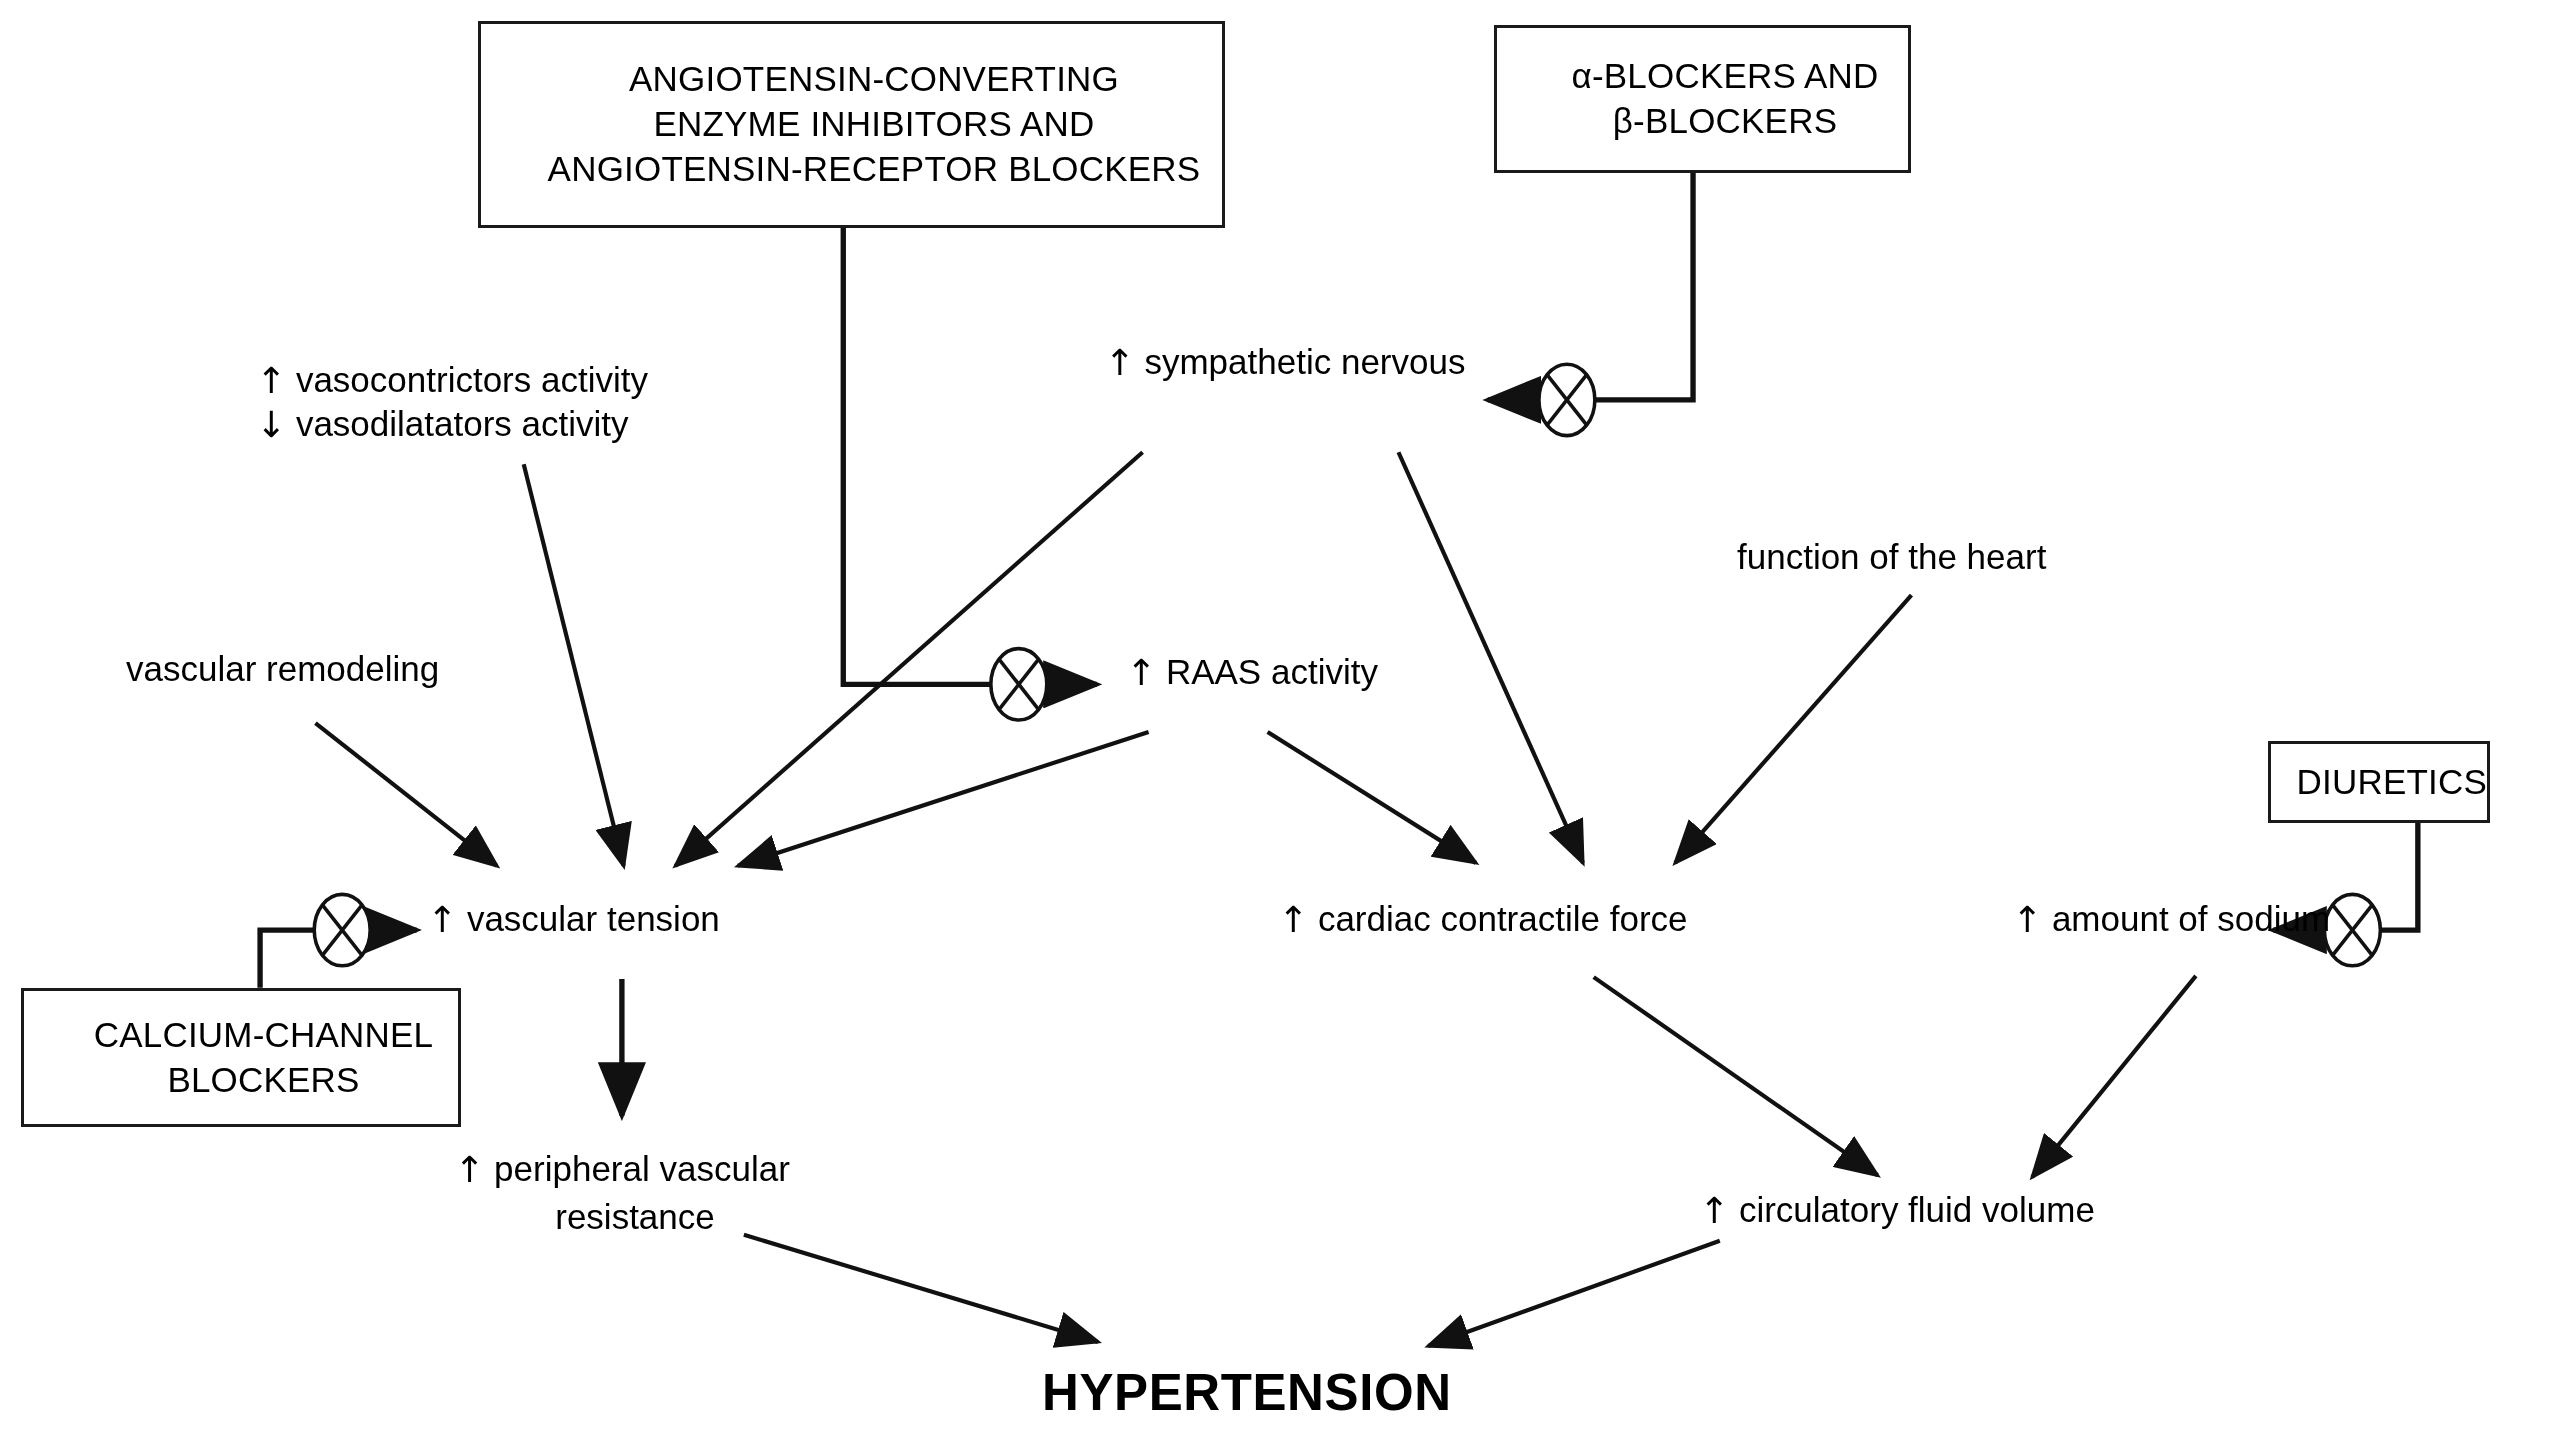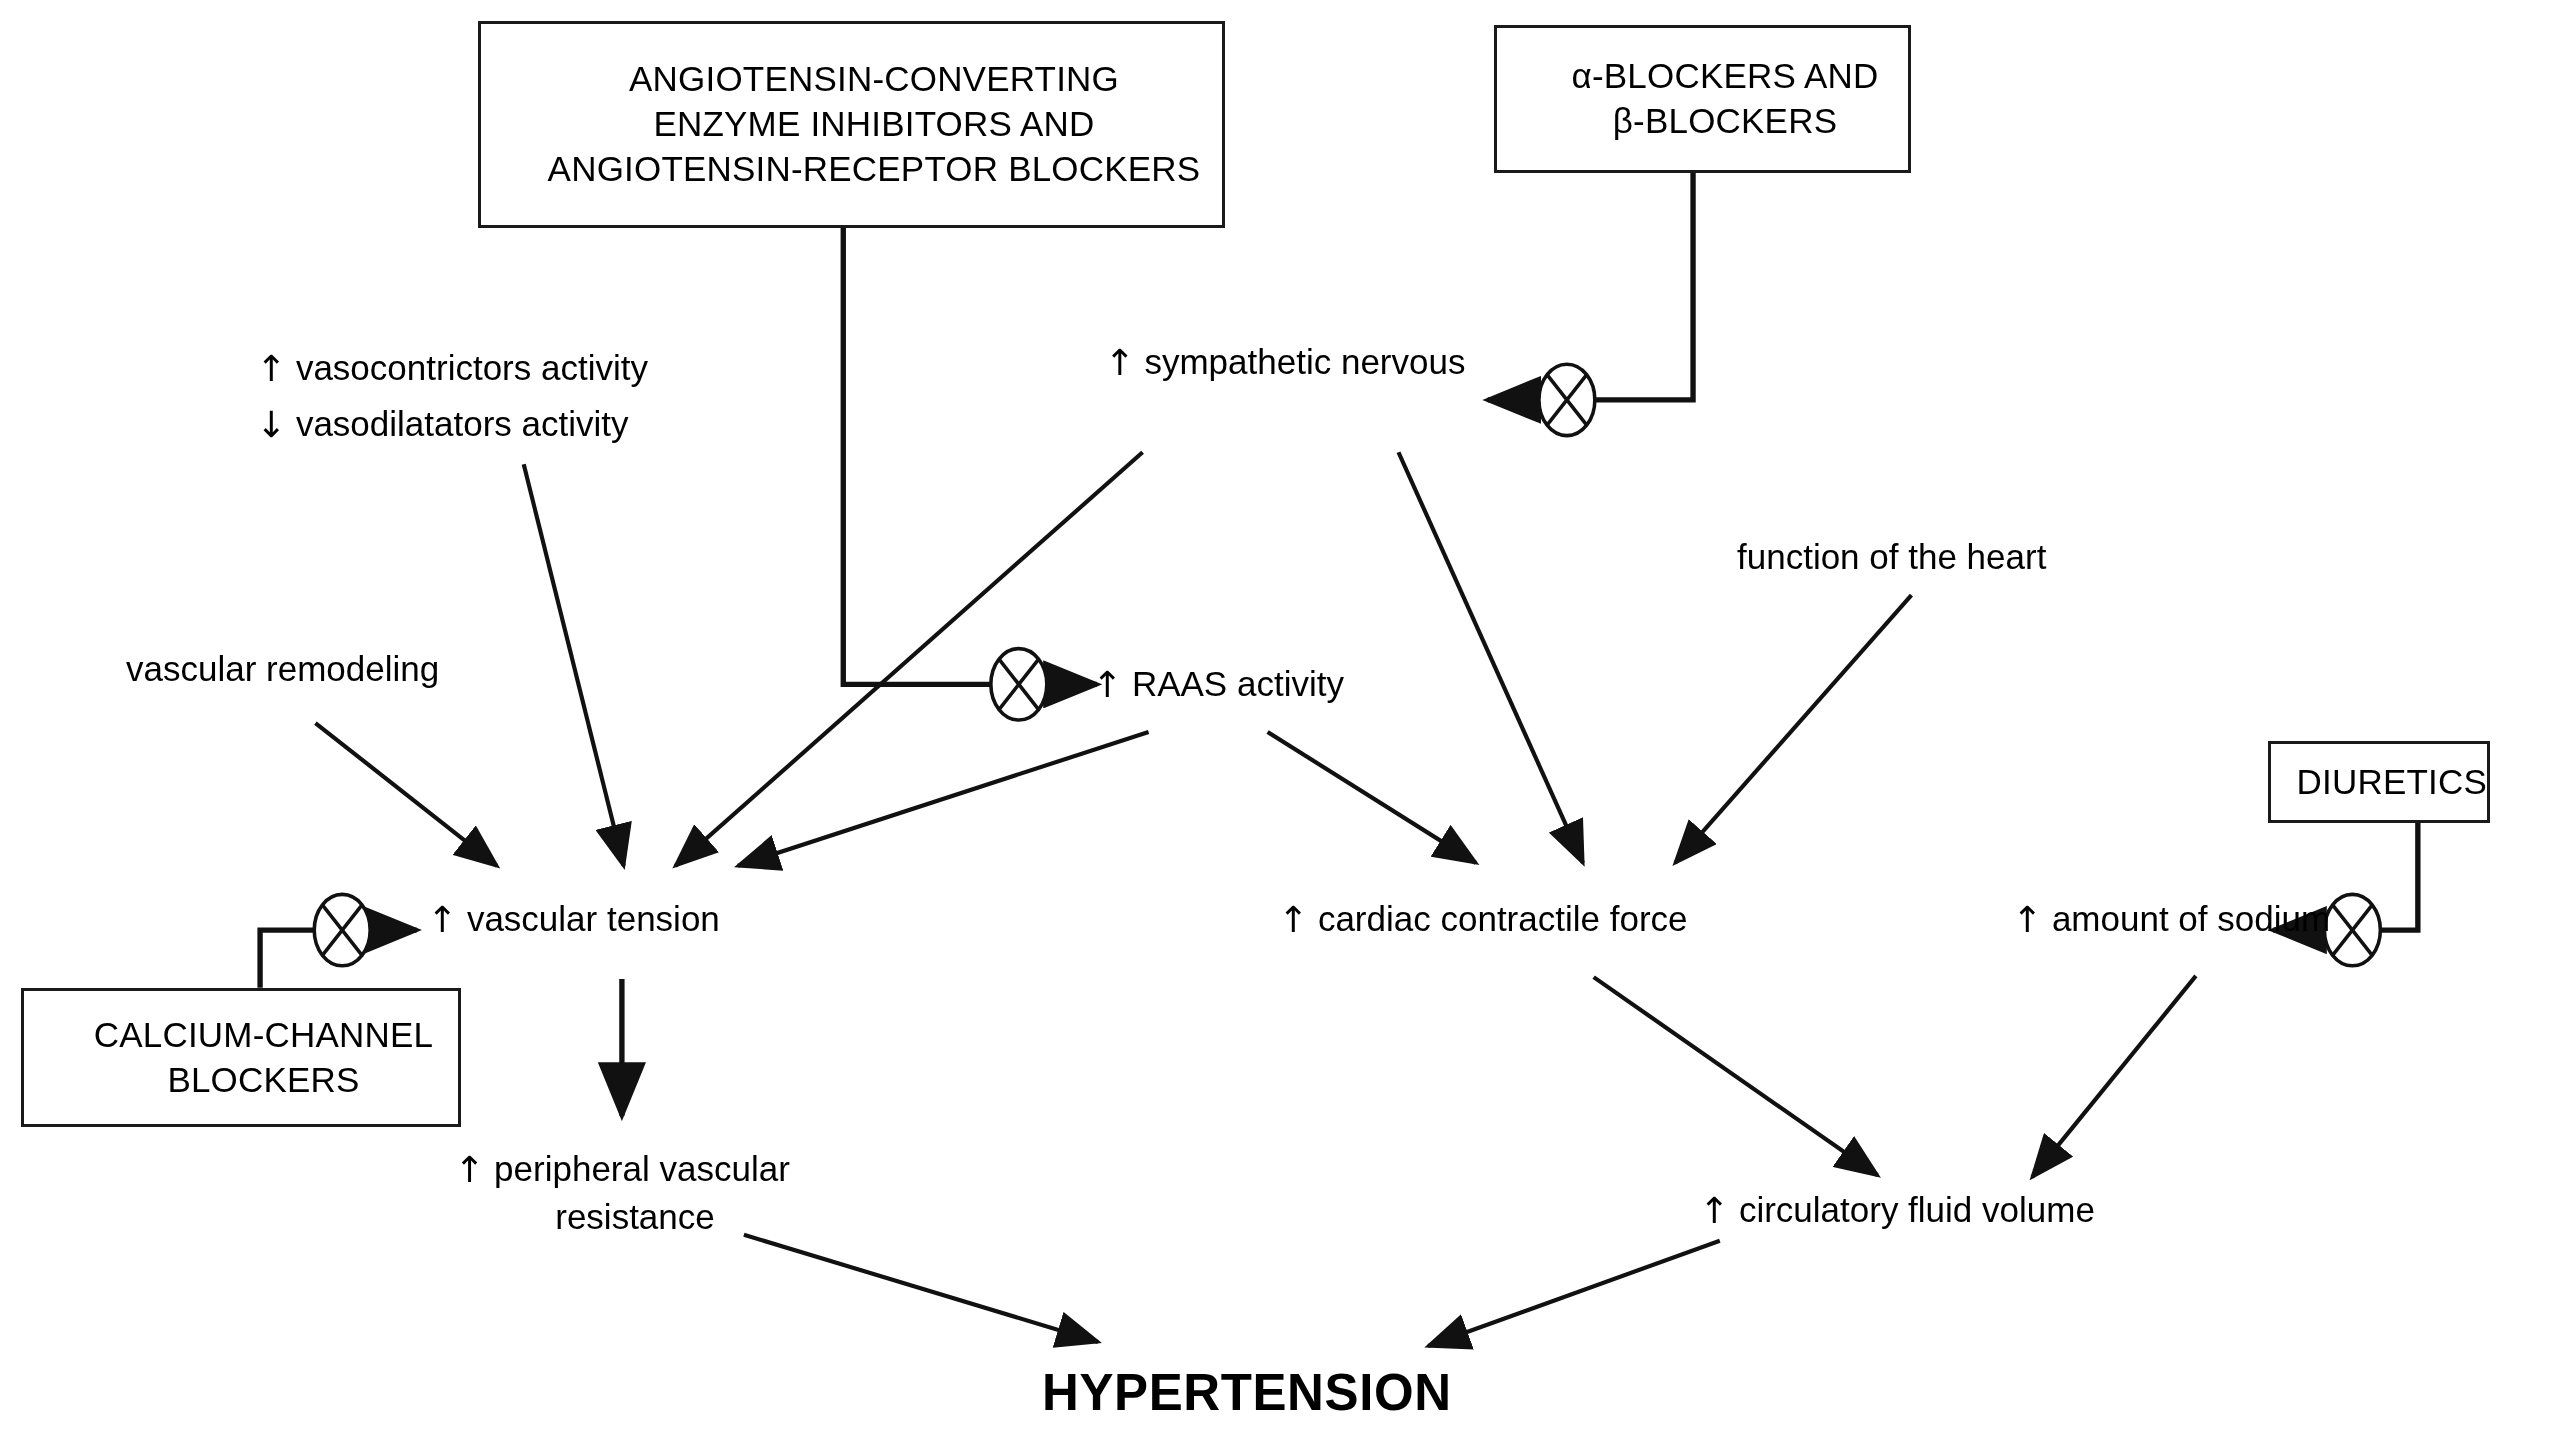--- a/index.html
+++ b/index.html
@@ -160,21 +160,21 @@
 
   <div class="drug-box" id="box-ccb" style="left:21px; top:988px; width:440px; height:139px;">
     <span class="line">CALCIUM-CHANNEL</span>
     <span class="line">BLOCKERS</span>
   </div>
 
   <div class="drug-box" id="box-diuretics" style="left:2268px; top:741px; width:222px; height:82px;align-items:flex-end;">
     <span class="line">DIURETICS</span>
   </div>
 
-  <div class="node-label" id="node-vasoconstrictors" style="left:256px; top:345px;">
+  <div class="node-label" id="node-vasoconstrictors" style="left:256px; top:357px;">
     <span class="arrow-glyph">↑</span>
     <span>vasocontrictors activity</span>
   </div>
 
   <div class="node-label" id="node-vasodilators" style="left:256px; top:401px;">
     <span class="arrow-glyph">↓</span>
     <span>vasodilatators activity</span>
   </div>
 
   <div class="node-label two-line" id="node-sympathetic" style="left:1059px; top:339px; width:452px;">
@@ -185,21 +185,21 @@
   </div>
 
   <div class="node-label" id="node-vascular-remodeling" style="left:106px; top:646px;margin-left:20px;">
     <span>vascular remodeling</span>
   </div>
 
   <div class="node-label" id="node-heart-function" style="left:1737px; top:534px;">
     <span>function of the heart</span>
   </div>
 
-  <div class="node-label" id="node-raas" style="left:1092px; top:649px;margin-top:12px;">
+  <div class="node-label" id="node-raas" style="left:1126px; top:649px;">
     <span class="arrow-glyph">↑</span>
     <span>RAAS activity</span>
   </div>
 
   <div class="node-label" id="node-vascular-tension" style="left:427px; top:896px;">
     <span class="arrow-glyph">↑</span>
     <span>vascular tension</span>
   </div>
 
   <div class="node-label" id="node-cardiac-force" style="left:1278px; top:896px;">

